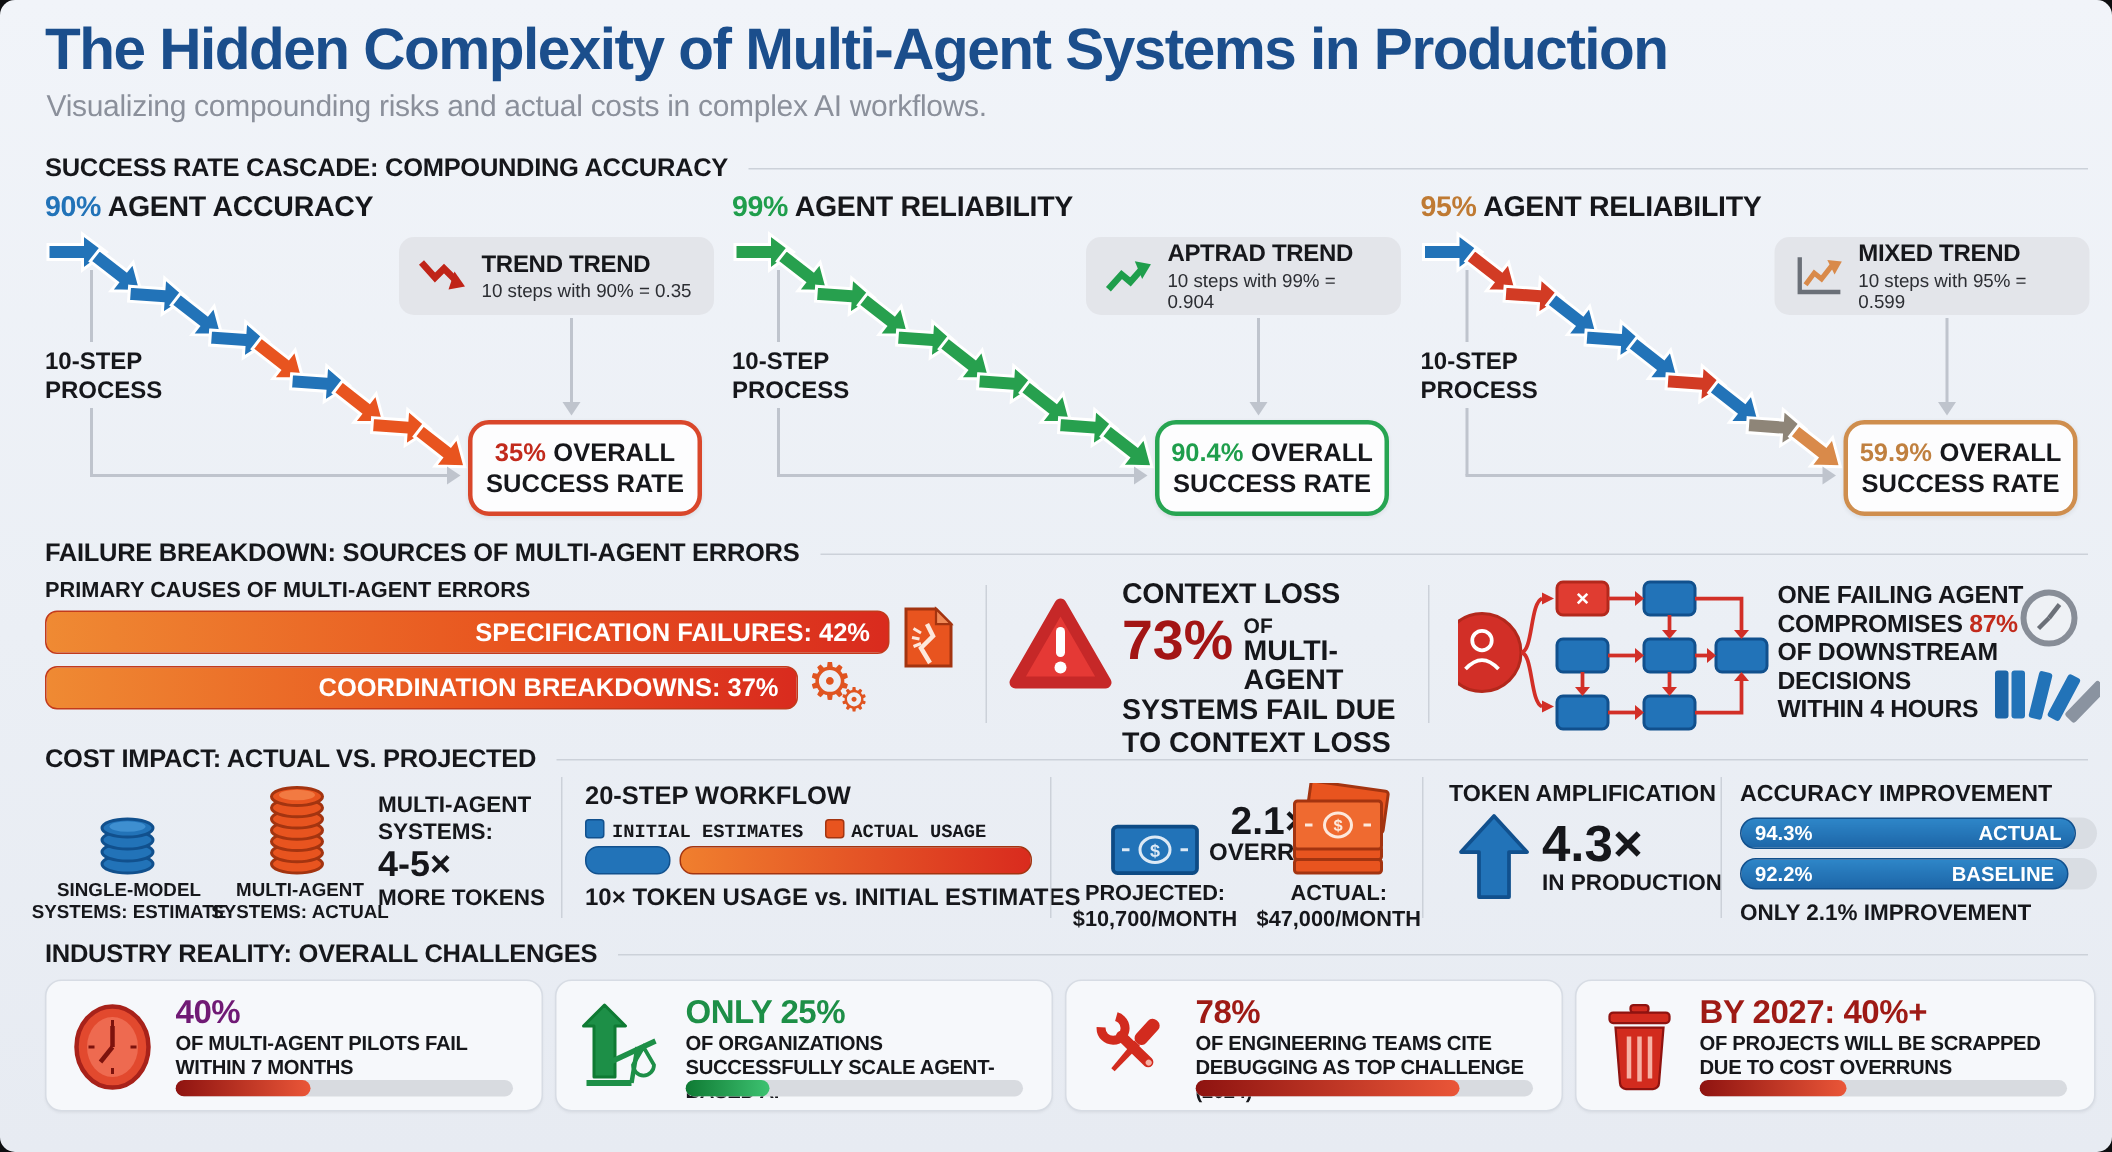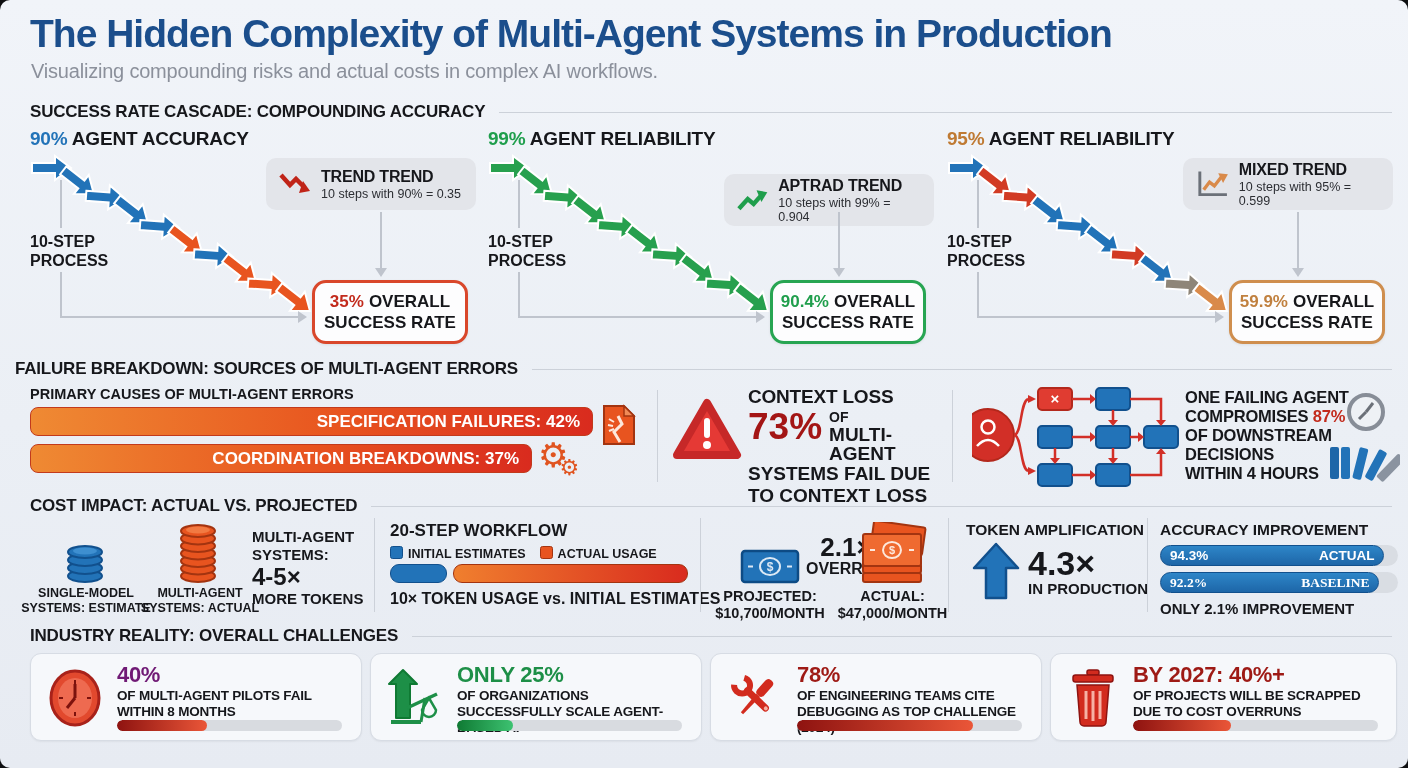--- a/index.html
+++ b/index.html
@@ -186,21 +186,21 @@
         </g>
         <g transform="translate(245,135.4) rotate(38 20 10)">
           <path d="M0,5 L23,5 L23,-2 L39,10 L23,22 L23,15 L0,15 Z" fill="#27a04e" stroke="#ffffff" stroke-width="2"></path>
         </g>
       </svg>
     <div class="abs cline v" style="left:30px;top:52px;height:48px;"></div>
     <div class="abs p-process" style="left:0;top:104px;">10-STEP PROCESS</div>
     <div class="abs cline v" style="left:30px;top:144px;height:45px;"></div>
     <div class="abs cline h" style="left:30px;top:188px;width:240px;"></div>
     <div class="abs c-arrow-right" style="left:268px;top:183px;"></div>
-    <div class="abs badge" style="left:236px;top:30px;margin-top:16px;">
+    <div class="abs badge" style="left:236px;top:30px;">
       <svg width="34" height="28" viewBox="0 0 34 28">
         <polyline points="3,23 12,13 18,18 26,9" stroke="#1f9e4c" stroke-width="4.5" fill="none"></polyline>
         <polygon points="21,4 32,6 26,16" fill="#1f9e4c"></polygon>
       </svg>
       <div>
         <div class="badge-label">APTRAD TREND</div>
         <div class="badge-sub">10 steps with 99% = 0.904</div>
       </div>
     </div>
     <div class="abs cline v" style="left:350px;top:84px;height:56px;"></div>
@@ -271,21 +271,21 @@
     <div class="abs c-arrow-down" style="left:345px;top:140px;"></div>
     <div class="abs result" style="left:282px;top:152px;border-color:#cf8e4e;">
       <div class="l1">
         <span style="color:#c0803f">59.9%</span>
         <span>OVERALL</span>
       </div>
       <div>SUCCESS RATE</div>
     </div>
   </div>
 
-  <div class="abs sec-head" style="left:15px;top:359px;">
+  <div class="abs sec-head" style="left:30px;top:359px;">
     <span class="txt">FAILURE BREAKDOWN: SOURCES OF MULTI-AGENT ERRORS</span>
     <div class="rule"></div>
   </div>
 
   <div class="abs f-sub" style="left:30px;top:386px;">PRIMARY CAUSES OF MULTI-AGENT ERRORS</div>
 
   <div class="abs fbar" style="left:30px;top:407px;width:563px;">
     <span>SPECIFICATION FAILURES: 42%</span>
   </div>
   <svg class="abs" style="left:600px;top:402px;" width="38" height="46" viewBox="0 0 38 46">
@@ -418,21 +418,21 @@
   </div>
   <div class="abs" style="left:252px;top:528px;width:115px;">
     <div class="c-note">MULTI-AGENT</div>
     <div class="c-note">SYSTEMS:</div>
     <div class="c-note-big">4-5×</div>
     <div class="c-note">MORE TOKENS</div>
   </div>
   <div class="abs vdiv" style="left:374px;top:518px;height:94px;"></div>
 
   <div class="abs wf-title" style="left:390px;top:521px;">20-STEP WORKFLOW</div>
-  <div class="abs legend" style="left:390px;top:546px;">
+  <div class="abs legend" style="left:390px;top:546px;font-family:Liberation Mono, monospace;">
     <span><span class="lg-sq" style="background:#2273b8;border:1.5px solid #11508d;"></span><span>INITIAL ESTIMATES</span></span>
     <span><span class="lg-sq" style="background:#e8541f;border:1.5px solid #a33410;"></span><span>ACTUAL USAGE</span></span>
   </div>
   <div class="abs wf-bar" style="left:390px;top:564px;width:55px;background:#2273b8;border:1.5px solid #11508d;"></div>
   <div class="abs wf-bar" style="left:453px;top:564px;width:233px;background:linear-gradient(90deg,#f07f2e,#d92b1e);border:1.5px solid #a33410;"></div>
   <div class="abs wf-caption" style="left:390px;top:590px;">10× TOKEN USAGE vs. INITIAL ESTIMATES</div>
   <div class="abs vdiv" style="left:700px;top:518px;height:94px;"></div>
 
   <svg class="abs" style="left:740px;top:546px;" width="60" height="40" viewBox="0 0 60 40">
     <rect x="2" y="5" width="56" height="31" rx="3" fill="#2273b8" stroke="#0d4b85" stroke-width="2.5"></rect>
@@ -477,21 +477,21 @@
 
   <div class="abs" style="left:1160px;top:521px;">
     <div class="acc-title">ACCURACY IMPROVEMENT</div>
     <div class="acc-track">
       <div class="acc-fill" style="width: 94.3%;">
         <span>94.3%</span>
         <span>ACTUAL</span>
       </div>
     </div>
     <div class="acc-track">
-      <div class="acc-fill" style="width: 92.2%; font-family: Liberation Serif, serif;">
+      <div class="acc-fill" style="width: 92.2%;">
         <span>92.2%</span>
         <span>BASELINE</span>
       </div>
     </div>
     <div class="acc-caption">ONLY 2.1% IMPROVEMENT</div>
   </div>
 
   <div class="abs sec-head" style="left:30px;top:626px;">
     <span class="txt">INDUSTRY REALITY: OVERALL CHALLENGES</span>
     <div class="rule"></div>
@@ -502,21 +502,21 @@
       <ellipse cx="28" cy="30" rx="24" ry="27" fill="#e2492e" stroke="#a8221a" stroke-width="3"></ellipse>
       <ellipse cx="28" cy="30" rx="17" ry="20" fill="#ee6a50"></ellipse>
       <line x1="28" y1="30" x2="28" y2="16" stroke="#7c120d" stroke-width="3"></line>
       <line x1="28" y1="30" x2="20" y2="40" stroke="#7c120d" stroke-width="3"></line>
       <line x1="28" y1="12" x2="28" y2="16" stroke="#7c120d" stroke-width="2"></line>
       <line x1="28" y1="44" x2="28" y2="48" stroke="#7c120d" stroke-width="2"></line>
       <line x1="12" y1="30" x2="16" y2="30" stroke="#7c120d" stroke-width="2"></line>
       <line x1="40" y1="30" x2="44" y2="30" stroke="#7c120d" stroke-width="2"></line>
     </svg>
     <div class="abs card-stat" style="left:86px;top:9px;color:#701a75;">40%</div>
-    <div class="abs card-desc" style="left:86px;top:34px;width:230px;">OF MULTI-AGENT PILOTS FAIL WITHIN 8 MONTHS</div>
+    <div class="abs card-desc" style="left:86px;top:34px;width:230px;">OF MULTI-AGENT PILOTS FAIL WITHIN 7 MONTHS</div>
     <div class="abs card-track" style="left:86px;top:66px;width:225px;">
       <div class="card-fill" style="background: linear-gradient(90deg, rgb(142, 19, 16), rgb(234, 86, 56)); width: 40%;"></div>
     </div>
   </div>
 
   <div class="abs card" style="left:370px;top:653px;width:330px;">
     <svg class="abs" style="left:16px;top:14px;" width="56" height="60" viewBox="0 0 56 60">
       <polygon points="16,2 30,16 23,16 23,50 9,50 9,16 2,16" fill="#1d8f47" stroke="#0f7a33" stroke-width="2" stroke-linejoin="round"></polygon>
       <line x1="20" y1="40" x2="50" y2="26" stroke="#1d8f47" stroke-width="3.5"></line>
       <line x1="38" y1="30" x2="34" y2="54" stroke="#1d8f47" stroke-width="3"></line>

